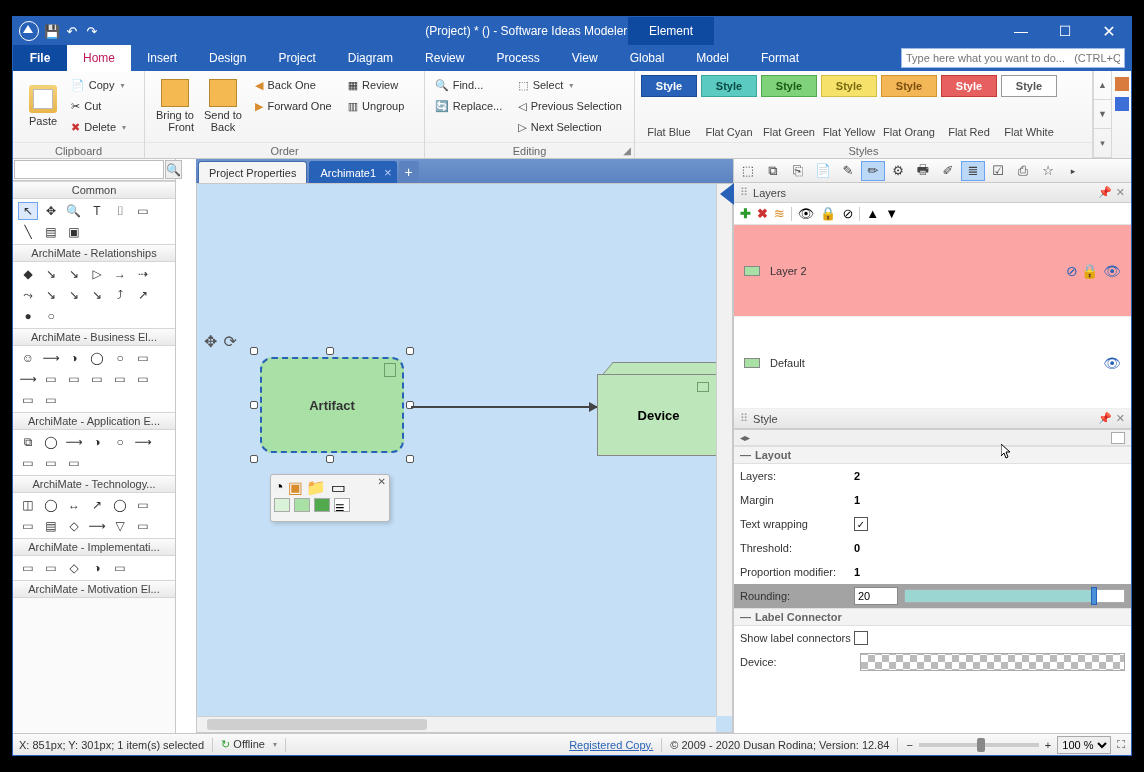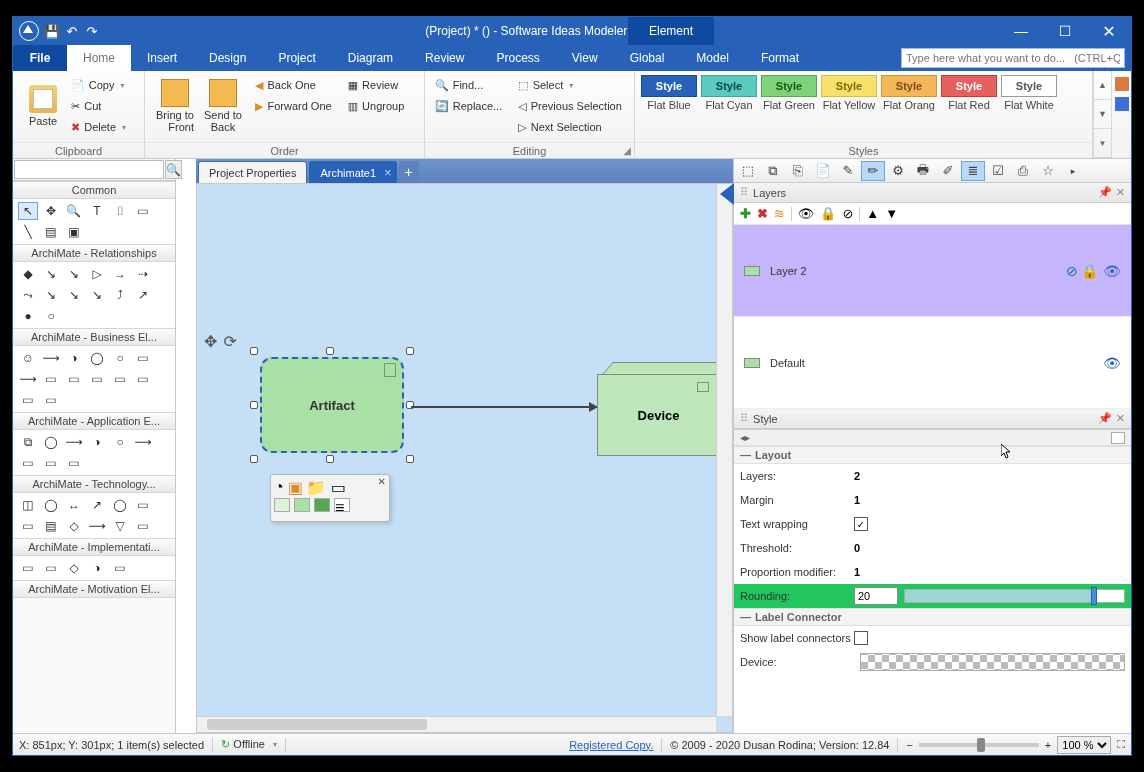--- a/index.html
+++ b/index.html
@@ -17,40 +17,40 @@
 .titlebar .wbtn { width: 44px; height: 28px; display: flex; align-items: center; justify-content: center; color: #fff; font-size: 14px; }
 .titlebar .wbtn:last-child { font-size: 16px; }
 
 
 .element-tab { position: absolute; left: 615px; top: 0; width: 86px; height: 28px; background: #0f4aa1; color: #fff; display: flex; align-items: center; justify-content: center; font-size: 12px; }
 
 
 .menubar { height: 26px; background: #2862b8; display: flex; align-items: center; font-size: 12px; color: #fff; }
 .menubar .menu-item { padding: 0 16px; height: 26px; display: flex; align-items: center; cursor: pointer; }
 .menubar .menu-item.filebtn { background: #0f4aa1; width: 54px; justify-content: center; font-weight: bold; }
-.menubar .menu-item.active { background: #fff; color: #737373; }
+.menubar .menu-item.active { background: #fff; color: #be185d; }
 .menubar .search-help { margin-left: auto; margin-right: 6px; }
 .menubar .search-help input { width: 224px; height: 20px; border: 1px solid #9db9e8; padding: 0 4px; font-size: 11px; }
 
 
 .ribbon { height: 88px; background: linear-gradient(#fdfdfd,#f2f2f2); border-bottom: 1px solid #c8c8c8; display: flex; font-size: 11px; color: #333; }
 .rgroup { border-right: 1px solid #d8d8d8; display: flex; flex-direction: column; }
 .rgroup .body { flex: 1; display: flex; align-items: flex-start; padding: 4px 6px; }
 .rgroup .label { height: 16px; text-align: center; font-size: 11px; color: #666; border-top: 1px solid #e6e6e6; display:flex;align-items:center;justify-content:center; position:relative;}
 .rgroup .label .dlg-launcher{position:absolute;right:3px;top:2px;font-size:10px;color:#888;}
 .rbutton-v { display: flex; flex-direction: column; align-items: center; justify-content: center; width: 48px; height: 62px; gap: 2px; }
 .rbutton-v .ico { width: 28px; height: 28px; }
 .rbutton-sm { display: flex; align-items: center; height: 20px; gap: 4px; padding: 0 4px; }
 .paste-ico { background: linear-gradient(#f4d27a,#e8b54a); border-radius: 3px; position: relative; }
 .paste-ico::after { content: ""; position: absolute; inset: 4px; background: #fff; border: 1px solid #bbb; }
 .col-sm { display: flex; flex-direction: column; justify-content: center; gap: 1px; }
 .style-row { display: flex; gap: 4px; padding: 4px 6px 2px; }
 .stylebtn { width: 56px; height: 22px; border: 1px solid #999; font-size: 11px; font-weight: bold; display: flex; align-items: center; justify-content: center; }
 .style-labels { display: flex; gap: 4px; padding: 0 6px; font-size: 11px; color: #444; }
-.style-labels span { width: 56px; text-align: center; white-space: nowrap; overflow: hidden; }
+.style-labels span { width: 56px; text-align: center; white-space: nowrap; overflow: hidden; margin-top: 27px; }
 .styles-nav { width: 18px; display: flex; flex-direction: column; border-left: 1px solid #d8d8d8; }
 .styles-nav div { flex: 1; display: flex; align-items: center; justify-content: center; font-size: 9px; color: #666; border-bottom: 1px solid #d8d8d8; }
 .side-strip { width:20px; border-left:1px solid #d8d8d8; display:flex; flex-direction:column; align-items:center; gap:6px; padding-top:6px;}
 .side-strip .sico{width:14px;height:14px;background:#d97b3e;}
 .side-strip .sico.b{background:#3e6fd9;}
 
 
 .mainzone { flex: 1; display: flex; min-height: 0; }
 
 
@@ -98,30 +98,30 @@
 .panel-toolbar { height: 24px; background: linear-gradient(#fdfdfd,#ececec); border-bottom: 1px solid #c8c8c8; display: flex; align-items: center; padding: 0 2px; gap: 1px; position: relative; }
 .ptbtn { width: 24px; height: 20px; display: flex; align-items: center; justify-content: center; font-size: 13px; color: #444; border:1px solid transparent;}
 .ptbtn.active { background: #bcd8f7; border: 1px solid #6aa3f1; }
 .collapse-tab{position:absolute;left:-14px;top:24px;width:14px;height:22px;background:#2862b8;clip-path:polygon(100% 0,100% 100%,0 50%);}
 .panel-header { height: 20px; background: linear-gradient(#f4f4f4,#e6e6e6); border-bottom: 1px solid #cdcdcd; display: flex; align-items: center; padding: 0 6px; font-size: 11px; color: #444; }
 .panel-header .grip { color: #999; margin-right: 6px; letter-spacing:-1px;}
 .panel-header .controls { margin-left: auto; display: flex; gap: 4px; font-size: 11px; color: #888; }
 .layers-tb { height: 22px; display: flex; align-items: center; gap: 6px; padding: 0 6px; border-bottom: 1px solid #e2e2e2; font-size: 13px; }
 .layers-body { height: 184px; overflow: auto; }
 .layer-row { height: 92px; display: flex; align-items: center; padding: 0 10px; font-size: 11px; color: #333; position: relative; border-bottom: 1px solid #eee; }
-.layer-row.sel { background: #c4b5fd; }
+.layer-row.sel { background: #fca5a5; }
 .layer-row .icons { position: absolute; right: 10px; display: flex; gap: 4px; font-size: 14px; }
 .layer-row .thumb { width: 16px; height: 10px; background: #a9e0a6; border: 1px solid #888; margin-right: 10px; }
 .style-body { flex: 1; overflow: auto; font-size: 11px; background: #fff; border-top:1px solid #cdcdcd;}
 .style-row-arrow { height: 16px; background: #f0f0f0; border-bottom: 1px solid #ddd; display: flex; padding: 0 6px; align-items: center; color: #666; font-size: 10px; }
 .style-section-h { height: 18px; background: #f3f3f3; border-top: 1px solid #e0e0e0; border-bottom: 1px solid #e0e0e0; padding: 0 6px; display: flex; align-items: center; color: #666; font-weight: bold; gap: 4px; }
 .style-prop { height: 24px; display: flex; align-items: center; padding: 0 6px; }
 .style-prop .plabel { width: 114px; color: #333; }
 .style-prop .pval { font-weight: bold; }
-.style-prop.active { background: #22c55e; }
+.style-prop.active { background: #a3a3a3; }
 .style-prop input[type=text] { width: 44px; height: 18px; border: 1px solid #888; padding: 0 3px; font-size: 11px; }
 .slider { flex: 1; height: 14px; margin-left: 6px; background: linear-gradient(90deg,#9cd6d2 0%,#9cd6d2 85%,#fff 85%,#fff 100%); border: 1px solid #aaa; position: relative; }
 .slider .sthumb { position: absolute; left: 85%; top: -3px; width: 6px; height: 18px; background: #4a90d9; border: 1px solid #2862b8; }
 .cursor-img { position: absolute; right: 118px; top: 427px; width: 12px; height: 16px; z-index: 50; }
 .checkb { width: 14px; height: 14px; border: 1px solid #555; display: inline-flex; align-items: center; justify-content: center; font-size: 10px; }
 .checker { flex: 1; height: 18px; margin-left: 6px; background: repeating-conic-gradient(#bbb 0% 25%, #fff 0% 50%) 0/14px 14px; border: 1px solid #aaa; }
 
 
 .statusbar { height: 22px; background: linear-gradient(#fafafa,#e9e9e9); border-top: 1px solid #c8c8c8; display: flex; align-items: center; font-size: 11px; color: #333; padding: 0 6px; gap: 8px; }
 .statusbar .sep { width: 1px; height: 14px; background: #ccc; }

